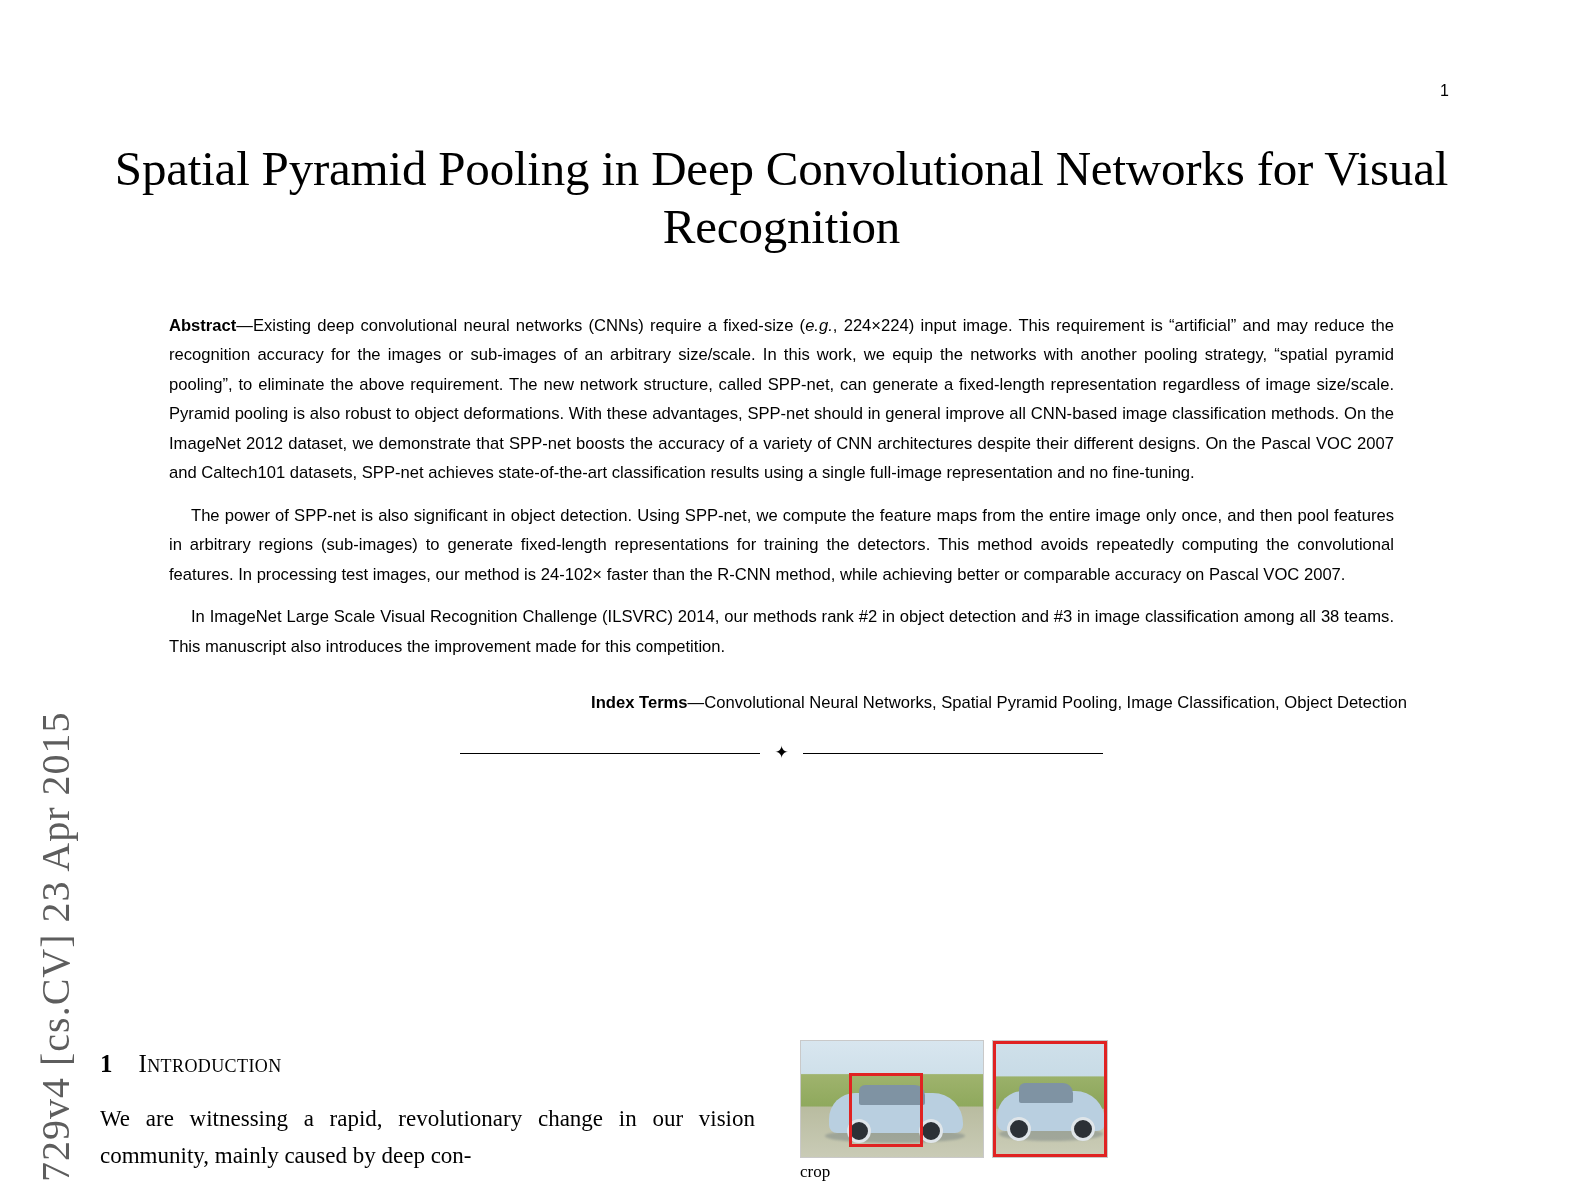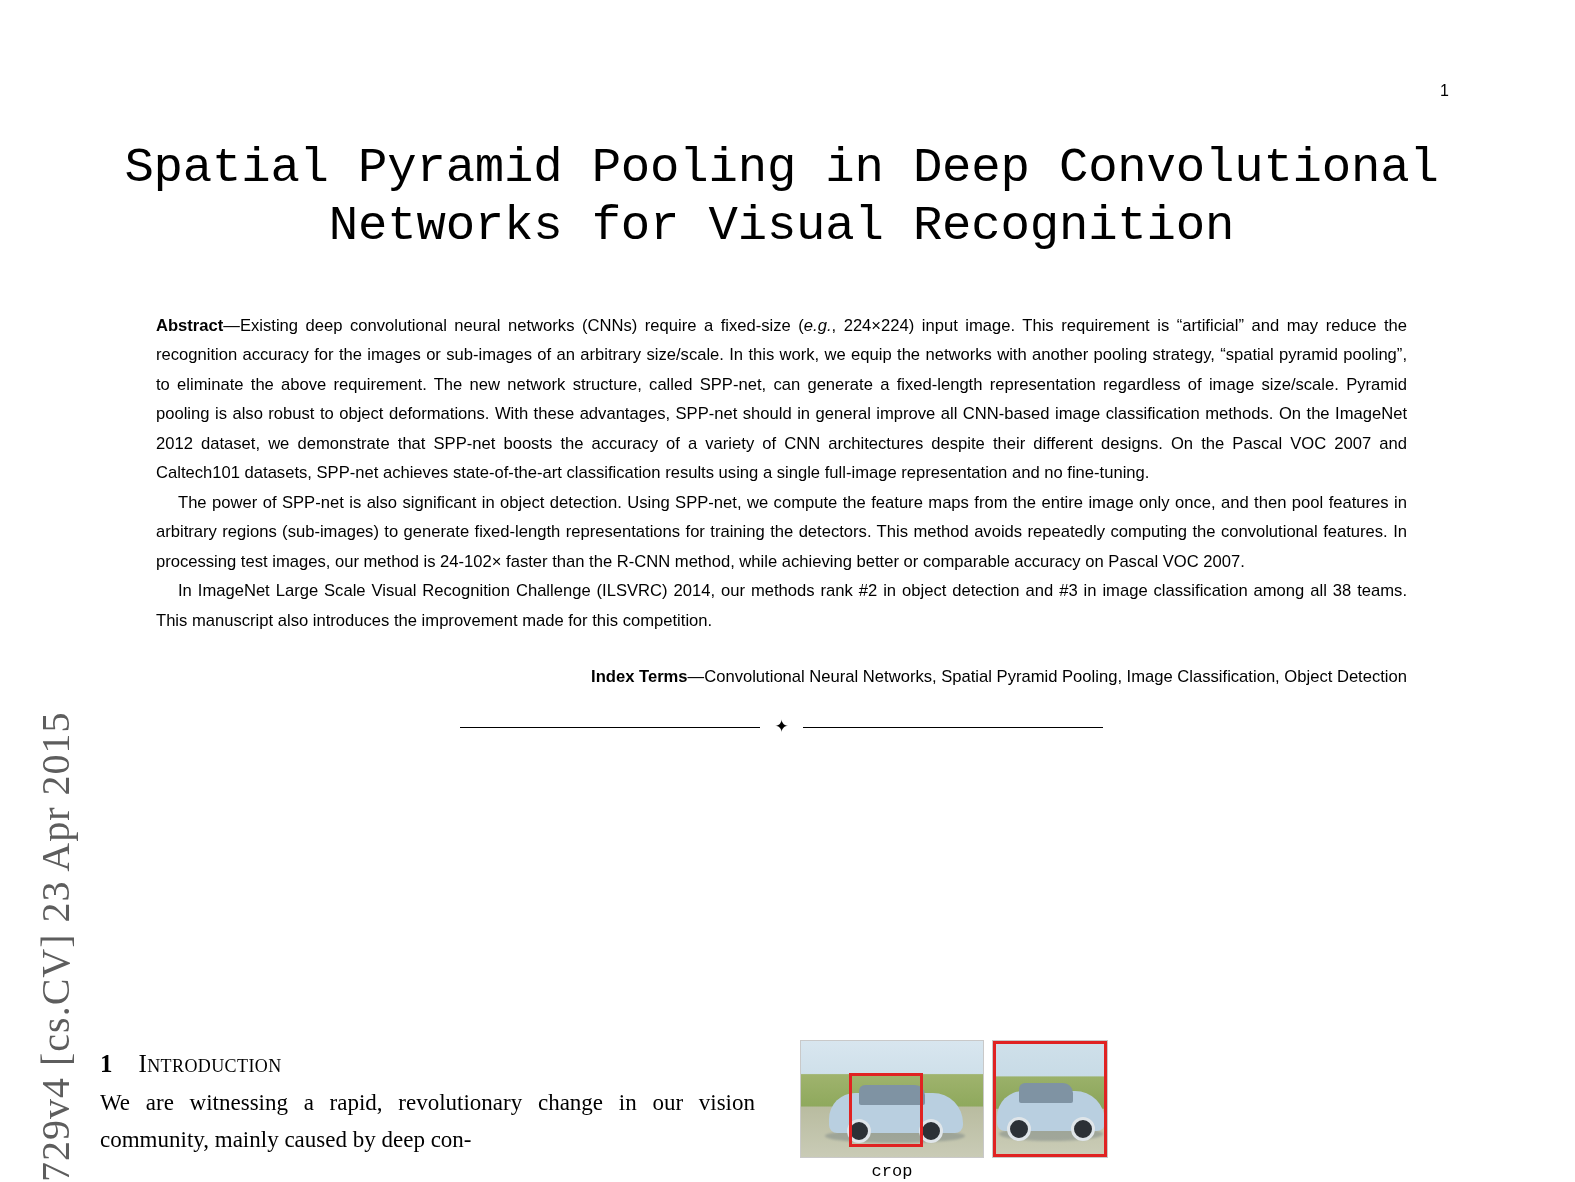--- a/index.html
+++ b/index.html
@@ -49,21 +49,21 @@
 
   
   .content {
     position: absolute;
     left: 100px;
     top: 140px;
     width: 1363px;
   }
 
   .title {
-    font-family: Liberation Mono, monospace;
+    font-family: Liberation Serif, serif;
     font-size: 49px;
     line-height: 1.18;
     text-align: center;
     font-weight: 400;
     margin: 0 0 0 0;
     padding: 0 5px;
     letter-spacing: -0.2px;
   }
 
   .authors {
@@ -76,21 +76,21 @@
 
   .abstract-block {
     margin-top: 55px;
     padding: 0 56px 0 56px;
     font-family: "Liberation Sans", sans-serif;
     font-size: 16.6px;
     line-height: 1.78;
     text-align: justify;
   }
   .abstract-block p {
-    margin: 0;
+    margin: 13px;
   }
   .abstract-block p + p {
     text-indent: 22px;
   }
   .lead {
     font-weight: bold;
   }
   .ital { font-style: italic; }
 
   .index-terms {
@@ -137,21 +137,21 @@
     gap: 26px;
   }
   .section-num { font-weight: 700; }
   .section-title {
     font-variant: small-caps;
     font-weight: 400;
     letter-spacing: 0.4px;
     margin-top: 14px;
   }
   .body-text {
-    margin-top: 6px;
+    margin-top: 22px;
     font-family: "Liberation Serif", serif;
     font-size: 23px;
     line-height: 1.62;
     text-align: justify;
     width: 655px;
   }
 
   
   .figure {
     position: absolute;
@@ -166,22 +166,21 @@
     gap: 8px;
     align-items: flex-start;
   }
   .ph {
     position: relative;
     overflow: hidden;
     border: 1px solid #c9c9c9;
     box-sizing: border-box;
   }
   .cap {
-    text-align: center;
-    font-family: Liberation Mono, monospace;
+    font-family: Liberation Serif, serif;
     font-size: 17px;
     margin-top: 4px;
   }
 
   
   .car-wide {
     width: 184px; height: 118px;
     background:
       linear-gradient(to bottom, #d8e6ef 0%, #cfe0ea 28%, #9fb36d 29%, #8fa95d 56%, #b9bca0 57%, #c9cbb6 100%);
   }

